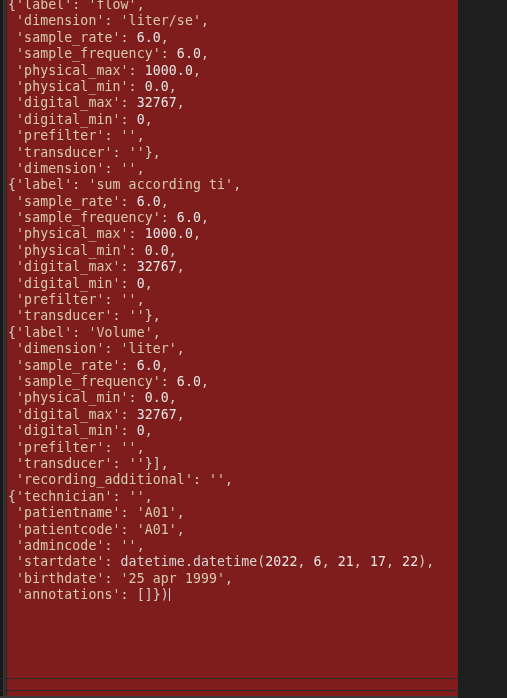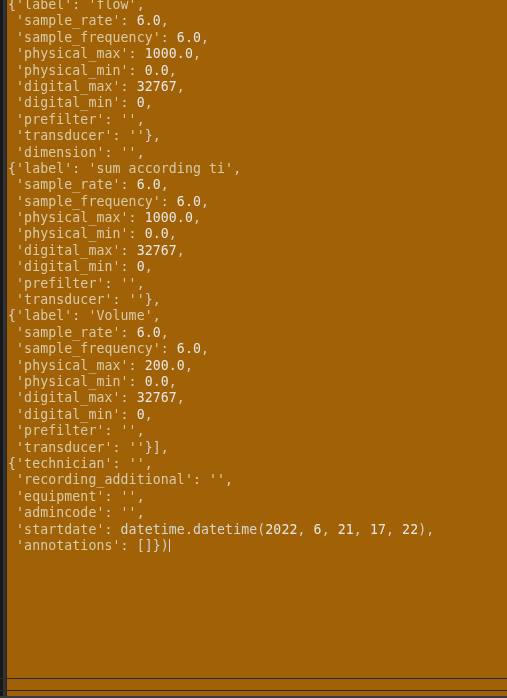--- a/index.html
+++ b/index.html
@@ -9,23 +9,23 @@
   }
   body {
     width: 507px;
     height: 698px;
     overflow: hidden;
     font-family: "DejaVu Sans Mono", "Liberation Mono", monospace;
   }
 
   #editor-window {
     position: relative;
-    width: 507px;
+    width: 458px;
     height: 698px;
-    background: #a16207;
+    background: #7f1d1d;
     overflow: hidden;
   }
 
   
   #gutter-strip-outer {
     position: absolute;
     left: 0; top: 0;
     width: 3px; height: 698px;
     background: #181818;
   }
@@ -99,52 +99,55 @@
 <body>
 
 <div id="editor-window">
 
   <div id="gutter-strip-outer"></div>
   <div id="gutter-strip-inner"></div>
   <div id="gutter-divider"></div>
 
   <div id="code-area">
       <div class="code-line"><span class="tok-punct">{</span><span class="tok-str">'label'</span><span class="tok-punct">: </span><span class="tok-str">'flow'</span><span class="tok-punct">,</span></div>
+      <div class="code-line"><span class="tok-punct"> </span><span class="tok-str">'dimension'</span><span class="tok-punct">: </span><span class="tok-str">'liter/se'</span><span class="tok-punct">,</span></div>
       <div class="code-line"><span class="tok-punct"> </span><span class="tok-str">'sample_rate'</span><span class="tok-punct">: </span><span class="tok-num">6.0</span><span class="tok-punct">,</span></div>
       <div class="code-line"><span class="tok-punct"> </span><span class="tok-str">'sample_frequency'</span><span class="tok-punct">: </span><span class="tok-num">6.0</span><span class="tok-punct">,</span></div>
       <div class="code-line"><span class="tok-punct"> </span><span class="tok-str">'physical_max'</span><span class="tok-punct">: </span><span class="tok-num">1000.0</span><span class="tok-punct">,</span></div>
       <div class="code-line"><span class="tok-punct"> </span><span class="tok-str">'physical_min'</span><span class="tok-punct">: </span><span class="tok-num">0.0</span><span class="tok-punct">,</span></div>
       <div class="code-line"><span class="tok-punct"> </span><span class="tok-str">'digital_max'</span><span class="tok-punct">: </span><span class="tok-num">32767</span><span class="tok-punct">,</span></div>
       <div class="code-line"><span class="tok-punct"> </span><span class="tok-str">'digital_min'</span><span class="tok-punct">: </span><span class="tok-num">0</span><span class="tok-punct">,</span></div>
       <div class="code-line"><span class="tok-punct"> </span><span class="tok-str">'prefilter'</span><span class="tok-punct">: </span><span class="tok-str">''</span><span class="tok-punct">,</span></div>
       <div class="code-line"><span class="tok-punct"> </span><span class="tok-str">'transducer'</span><span class="tok-punct">: </span><span class="tok-str">''</span><span class="tok-punct">},</span></div>
       <div class="code-line"><span class="tok-punct"> </span><span class="tok-str">'dimension'</span><span class="tok-punct">: </span><span class="tok-str">''</span><span class="tok-punct">,</span></div>
       <div class="code-line"><span class="tok-punct">{</span><span class="tok-str">'label'</span><span class="tok-punct">: </span><span class="tok-str">'sum according ti'</span><span class="tok-punct">,</span></div>
       <div class="code-line"><span class="tok-punct"> </span><span class="tok-str">'sample_rate'</span><span class="tok-punct">: </span><span class="tok-num">6.0</span><span class="tok-punct">,</span></div>
       <div class="code-line"><span class="tok-punct"> </span><span class="tok-str">'sample_frequency'</span><span class="tok-punct">: </span><span class="tok-num">6.0</span><span class="tok-punct">,</span></div>
       <div class="code-line"><span class="tok-punct"> </span><span class="tok-str">'physical_max'</span><span class="tok-punct">: </span><span class="tok-num">1000.0</span><span class="tok-punct">,</span></div>
       <div class="code-line"><span class="tok-punct"> </span><span class="tok-str">'physical_min'</span><span class="tok-punct">: </span><span class="tok-num">0.0</span><span class="tok-punct">,</span></div>
       <div class="code-line"><span class="tok-punct"> </span><span class="tok-str">'digital_max'</span><span class="tok-punct">: </span><span class="tok-num">32767</span><span class="tok-punct">,</span></div>
       <div class="code-line"><span class="tok-punct"> </span><span class="tok-str">'digital_min'</span><span class="tok-punct">: </span><span class="tok-num">0</span><span class="tok-punct">,</span></div>
       <div class="code-line"><span class="tok-punct"> </span><span class="tok-str">'prefilter'</span><span class="tok-punct">: </span><span class="tok-str">''</span><span class="tok-punct">,</span></div>
       <div class="code-line"><span class="tok-punct"> </span><span class="tok-str">'transducer'</span><span class="tok-punct">: </span><span class="tok-str">''</span><span class="tok-punct">},</span></div>
       <div class="code-line"><span class="tok-punct">{</span><span class="tok-str">'label'</span><span class="tok-punct">: </span><span class="tok-str">'Volume'</span><span class="tok-punct">,</span></div>
+      <div class="code-line"><span class="tok-punct"> </span><span class="tok-str">'dimension'</span><span class="tok-punct">: </span><span class="tok-str">'liter'</span><span class="tok-punct">,</span></div>
       <div class="code-line"><span class="tok-punct"> </span><span class="tok-str">'sample_rate'</span><span class="tok-punct">: </span><span class="tok-num">6.0</span><span class="tok-punct">,</span></div>
       <div class="code-line"><span class="tok-punct"> </span><span class="tok-str">'sample_frequency'</span><span class="tok-punct">: </span><span class="tok-num">6.0</span><span class="tok-punct">,</span></div>
-      <div class="code-line"><span class="tok-punct"> </span><span class="tok-str">'physical_max'</span><span class="tok-punct">: </span><span class="tok-num">200.0</span><span class="tok-punct">,</span></div>
       <div class="code-line"><span class="tok-punct"> </span><span class="tok-str">'physical_min'</span><span class="tok-punct">: </span><span class="tok-num">0.0</span><span class="tok-punct">,</span></div>
       <div class="code-line"><span class="tok-punct"> </span><span class="tok-str">'digital_max'</span><span class="tok-punct">: </span><span class="tok-num">32767</span><span class="tok-punct">,</span></div>
       <div class="code-line"><span class="tok-punct"> </span><span class="tok-str">'digital_min'</span><span class="tok-punct">: </span><span class="tok-num">0</span><span class="tok-punct">,</span></div>
       <div class="code-line"><span class="tok-punct"> </span><span class="tok-str">'prefilter'</span><span class="tok-punct">: </span><span class="tok-str">''</span><span class="tok-punct">,</span></div>
       <div class="code-line"><span class="tok-punct"> </span><span class="tok-str">'transducer'</span><span class="tok-punct">: </span><span class="tok-str">''</span><span class="tok-punct">}],</span></div>
+      <div class="code-line"><span class="tok-punct"> </span><span class="tok-str">'recording_additional'</span><span class="tok-punct">: </span><span class="tok-str">''</span><span class="tok-punct">,</span></div>
       <div class="code-line"><span class="tok-punct">{</span><span class="tok-str">'technician'</span><span class="tok-punct">: </span><span class="tok-str">''</span><span class="tok-punct">,</span></div>
-      <div class="code-line"><span class="tok-punct"> </span><span class="tok-str">'recording_additional'</span><span class="tok-punct">: </span><span class="tok-str">''</span><span class="tok-punct">,</span></div>
-      <div class="code-line"><span class="tok-punct"> </span><span class="tok-str">'equipment'</span><span class="tok-punct">: </span><span class="tok-str">''</span><span class="tok-punct">,</span></div>
+      <div class="code-line"><span class="tok-punct"> </span><span class="tok-str">'patientname'</span><span class="tok-punct">: </span><span class="tok-str">'A01'</span><span class="tok-punct">,</span></div>
+      <div class="code-line"><span class="tok-punct"> </span><span class="tok-str">'patientcode'</span><span class="tok-punct">: </span><span class="tok-str">'A01'</span><span class="tok-punct">,</span></div>
       <div class="code-line"><span class="tok-punct"> </span><span class="tok-str">'admincode'</span><span class="tok-punct">: </span><span class="tok-str">''</span><span class="tok-punct">,</span></div>
       <div class="code-line"><span class="tok-punct"> </span><span class="tok-str">'startdate'</span><span class="tok-punct">: </span><span class="tok-name">datetime.datetime</span><span class="tok-punct">(</span><span class="tok-num">2022</span><span class="tok-punct">, </span><span class="tok-num">6</span><span class="tok-punct">, </span><span class="tok-num">21</span><span class="tok-punct">, </span><span class="tok-num">17</span><span class="tok-punct">, </span><span class="tok-num">22</span><span class="tok-punct">),</span></div>
+      <div class="code-line"><span class="tok-punct"> </span><span class="tok-str">'birthdate'</span><span class="tok-punct">: </span><span class="tok-str">'25 apr 1999'</span><span class="tok-punct">,</span></div>
       <div class="code-line"><span class="tok-punct"> </span><span class="tok-str">'annotations'</span><span class="tok-punct">: []})</span><span class="caret"></span></div>
     </div>
 
   <div id="panel-hairline-1"></div>
   <div id="panel-hairline-2"></div>
   <div id="panel-hairline-3"></div>
 
 </div>
 
 </body></html>

